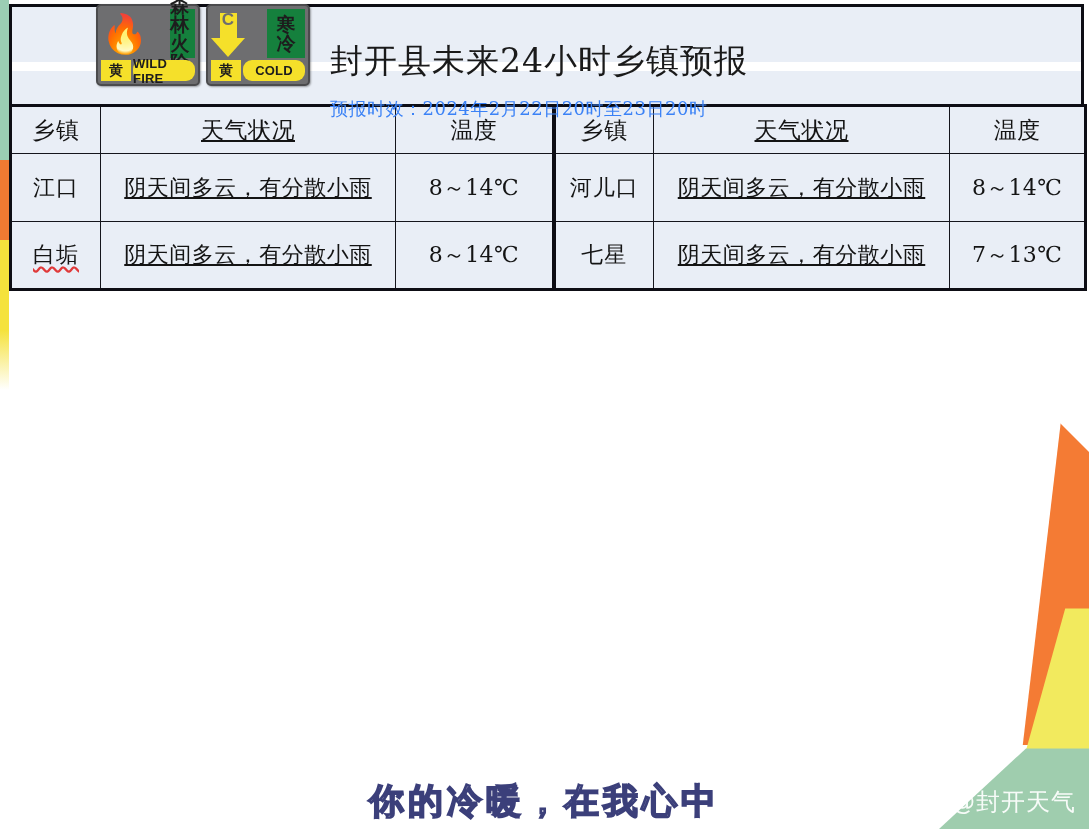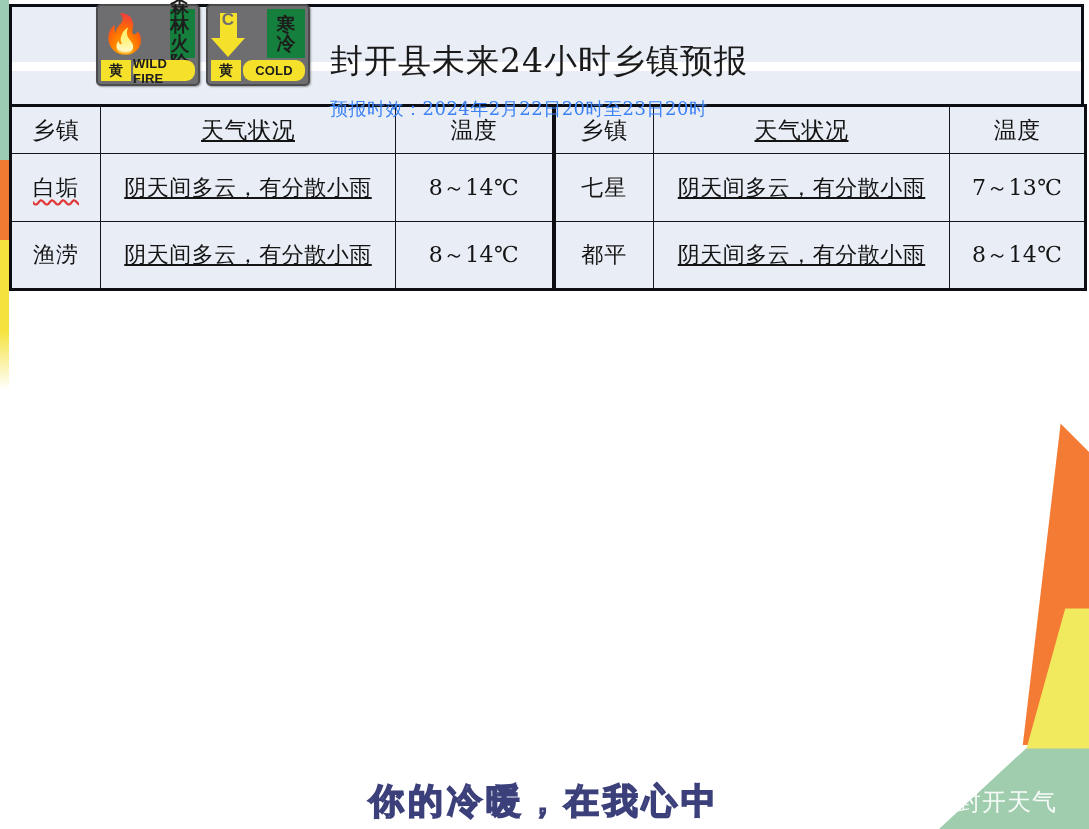--- a/index.html
+++ b/index.html
@@ -281,21 +281,21 @@
     letter-spacing: 4px;
     color: #ffffff;
     -webkit-text-stroke: 1.6px #3b3f7a;
     text-shadow: 0 0 1px #3b3f7a;
     z-index: 6;
     pointer-events: none;
   }
 
   .watermark {
     position: absolute;
-    right: 32px; top: 786px;
+    right: 13px; top: 786px;
     display: flex;
     align-items: center;
     gap: 7px;
     z-index: 7;
     color: #ffffff;
     font-family: "DejaVu Sans", sans-serif;
     font-size: 25px;
     letter-spacing: 1px;
     opacity: .92;
   }
@@ -405,43 +405,43 @@
           <th class="town">乡镇</th>
           <th class="cond">天气状况</th>
           <th class="temp">温度</th>
           <th class="town mid-sep">乡镇</th>
           <th class="cond">天气状况</th>
           <th class="temp">温度</th>
         </tr>
       </thead>
       <tbody>
 
+        <tr>
+          <td class="town">江口</td>
+          <td class="cond">阴天间多云，有分散小雨</td>
+          <td class="temp">8～14℃</td>
+          <td class="town mid-sep">河儿口</td>
+          <td class="cond">阴天间多云，有分散小雨</td>
+          <td class="temp">8～14℃</td>
+        </tr>
 
         <tr>
           <td class="town misspelled">白垢</td>
           <td class="cond">阴天间多云，有分散小雨</td>
           <td class="temp">8～14℃</td>
           <td class="town mid-sep">七星</td>
           <td class="cond">阴天间多云，有分散小雨</td>
           <td class="temp">7～13℃</td>
         </tr>
 
 
 
 
 
 
-        <tr>
-          <td class="town">渔涝</td>
-          <td class="cond">阴天间多云，有分散小雨</td>
-          <td class="temp">8～14℃</td>
-          <td class="town mid-sep">都平</td>
-          <td class="cond">阴天间多云，有分散小雨</td>
-          <td class="temp">8～14℃</td>
-        </tr>
 
 
       </tbody>
     </table>
   </div>
 
   <div class="slogan">你的冷暖，在我心中</div>
 
   <div class="watermark">
     <span class="weibo-eye">

